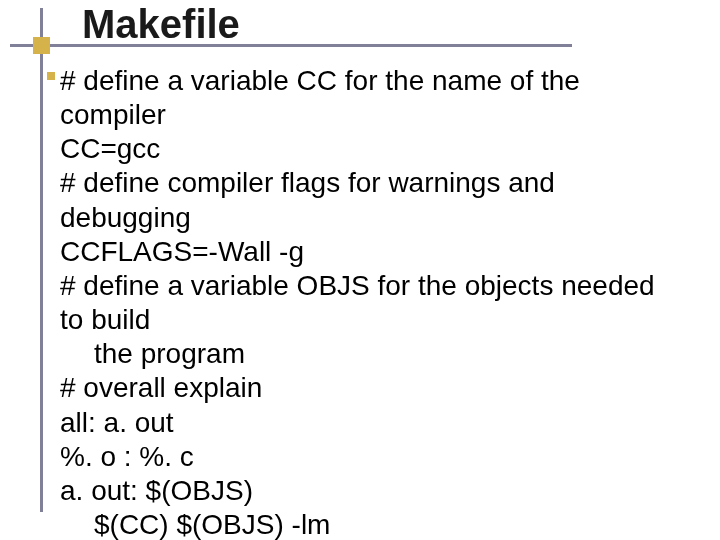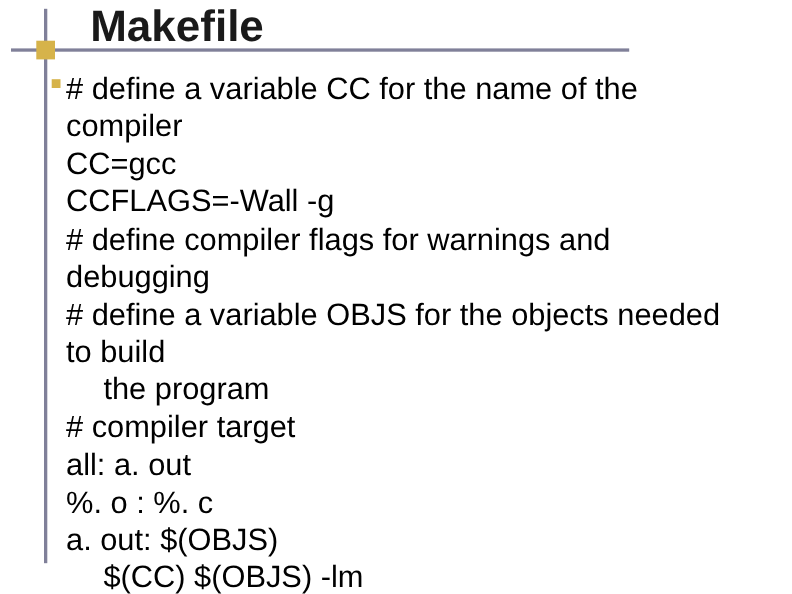--- a/index.html
+++ b/index.html
@@ -84,23 +84,23 @@
   <div class="frame-h"></div>
   <div class="frame-v"></div>
   <div class="accent-sq"></div>
   <div class="bullet"></div>
 
   <div class="title">Makefile</div>
 
   <div class="body">
     <span class="line"># define a variable CC for the name of the compiler</span>
     <span class="line">CC=gcc</span>
+    <span class="line"># define compiler flags for warnings and debugging</span>
     <span class="line">CCFLAGS=-Wall -g</span>
-    <span class="line"># define compiler flags for warnings and debugging</span>
     <span class="line"># define a variable OBJS  for the objects needed to build</span>
     <span class="line indent">the program</span>
-    <span class="line"># compiler target</span>
+    <span class="line"># overall explain</span>
     <span class="line">all:   a. out</span>
     <span class="line">%. o : %. c</span>
     <span class="line">a. out:  $(OBJS)</span>
     <span class="line indent">$(CC) $(OBJS)  -lm</span>
   </div>
 </div>
 
 </body></html>

